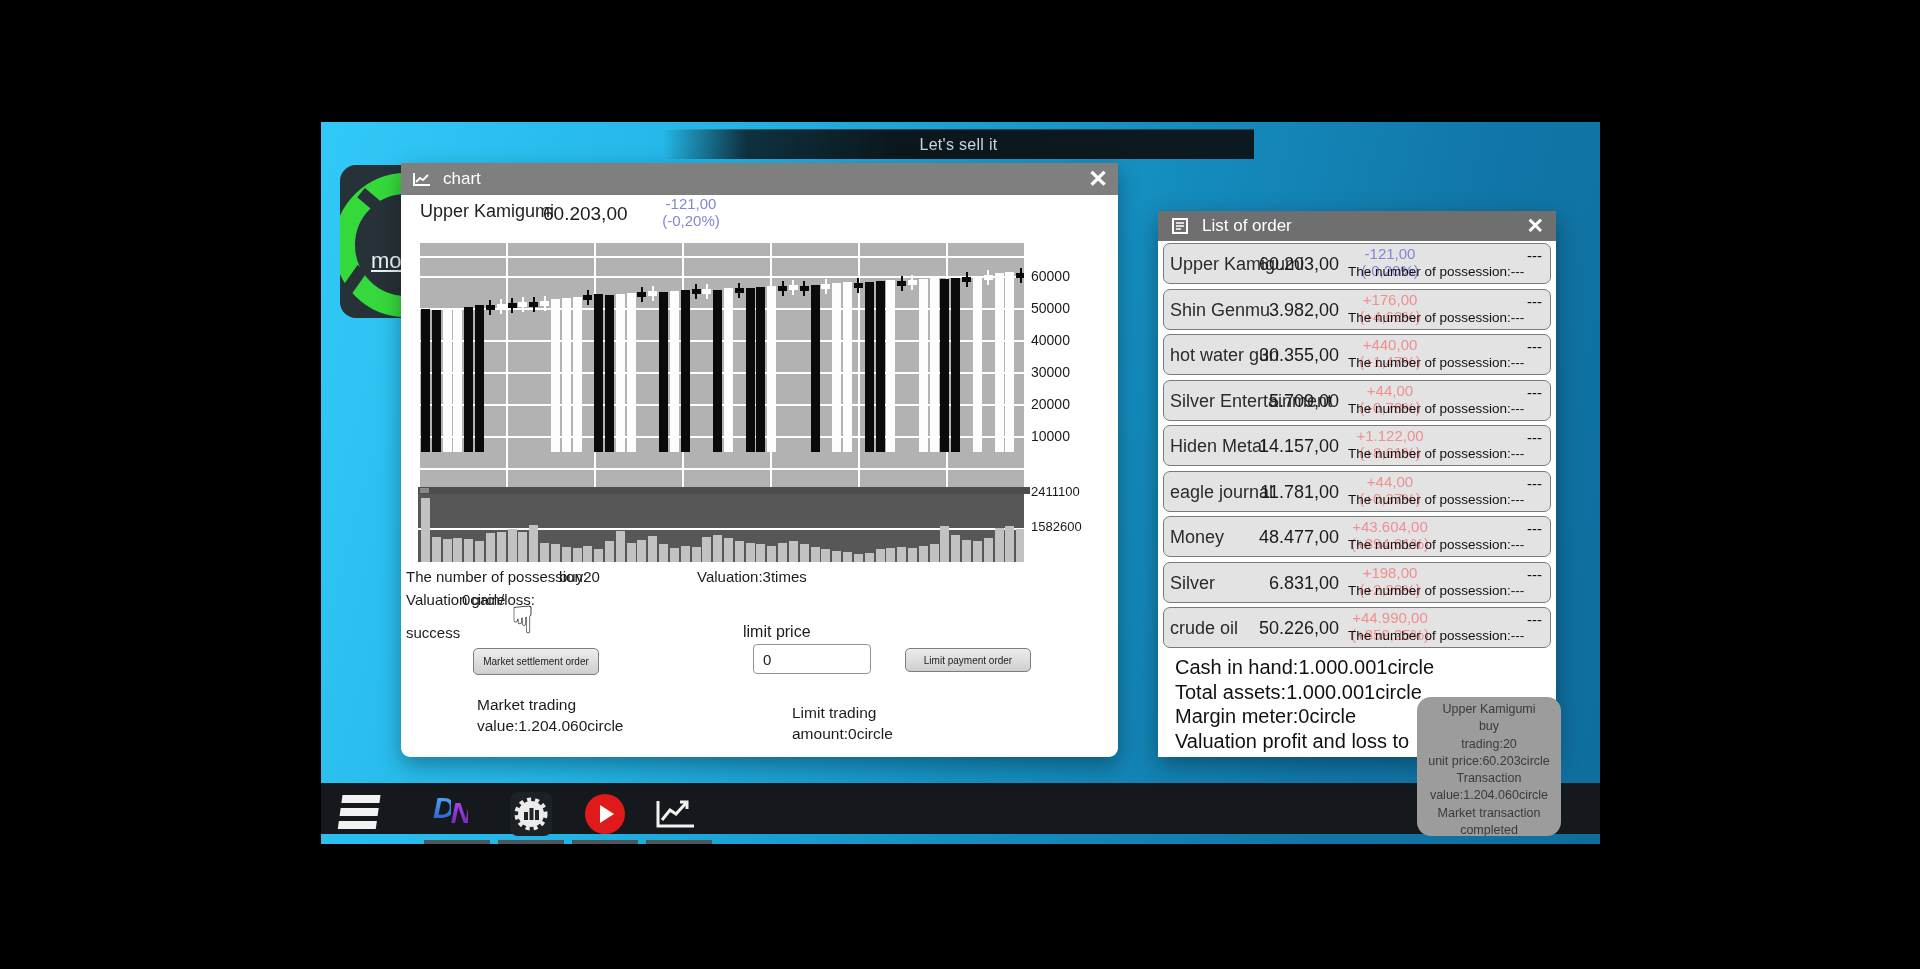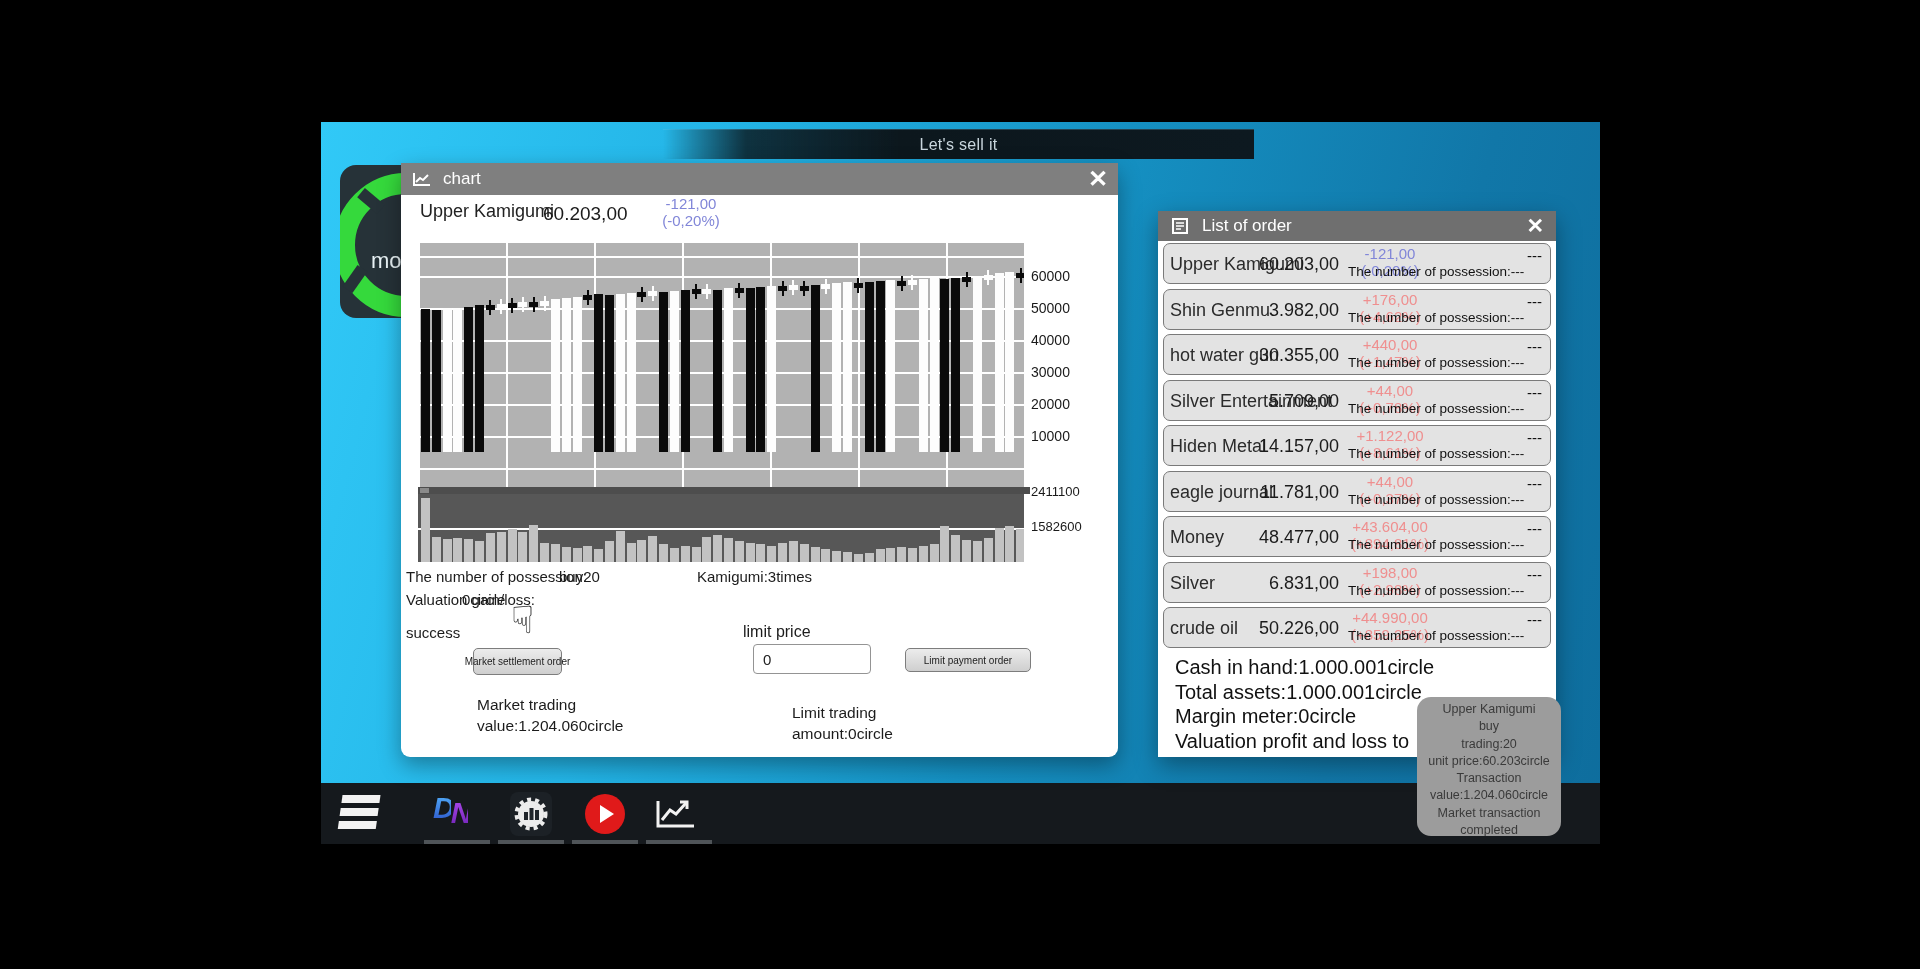--- a/index.html
+++ b/index.html
@@ -8,21 +8,21 @@
     background:linear-gradient(105deg,#31c9f7 0%,#23b4e6 28%,#1590c2 55%,#1177a8 80%,#0e6d9d 100%);}
   
   .banner{position:absolute;left:342px;top:7px;width:591px;height:30px;
     background:linear-gradient(to right,rgba(10,20,26,0) 0%,rgba(10,22,28,.82) 14%,#0c171d 40%,#0d1920 100%);
     border-top:1px solid rgba(120,200,230,.25);display:flex;align-items:center;justify-content:center;}
   .banner span{color:#c9d6dd;font-size:16px;letter-spacing:.3px;}
   
   .left-app{position:absolute;left:19px;top:43px;width:120px;height:153px;background:#263238;border-radius:16px;overflow:hidden;z-index:1;}
   .ring{position:absolute;left:-6px;top:8px;width:144px;height:144px;border-radius:50%;border:21px solid #35d93c;}
   .ring-gap{position:absolute;width:26px;height:12px;background:#263238;}
-  .left-app .mo{position:absolute;left:31px;top:83px;color:#e8f2f5;font-size:22px;z-index:2;}
+  .left-app .mo{position:absolute;left:31px;top:83px;color:#e8f2f5;font-size:22px;z-index:2;text-decoration:underline;}
   
   .chart-win{position:absolute;left:80px;top:41px;width:717px;height:594px;background:#fff;z-index:5;box-shadow:0 8px 22px rgba(0,0,0,.35);border-radius:9px;}
   .chart-title{position:absolute;left:0;top:0;width:100%;height:32px;background:#7f7f7f;display:flex;align-items:center;}
   .chart-title .t-icon{margin-left:12px;display:inline-flex;}
   .chart-title .t-text{color:#fff;font-size:17px;margin-left:12px;}
   .win-close{position:absolute;top:2px;color:#fff;font-size:24px;font-weight:bold;line-height:28px;cursor:default;}
   .chart-win .win-close{right:10px;}
   .stock-name{position:absolute;left:19px;top:38px;font-size:18px;color:#222;}
   .stock-price{position:absolute;left:142px;top:40px;font-size:19px;color:#1b1b1b;}
   .stock-change{position:absolute;left:230px;top:32px;width:120px;text-align:center;font-size:15px;line-height:17px;color:#8186d8;}
@@ -54,21 +54,21 @@
   .brow .bchg{position:absolute;left:170px;width:112px;top:1px;text-align:center;font-size:15px;z-index:1;}
   .brow .bpct{position:absolute;left:170px;width:112px;top:18px;text-align:center;font-size:15px;z-index:1;}
   .brow .bposs{position:absolute;left:184px;top:20px;font-size:13.5px;color:#111;z-index:3;white-space:nowrap;}
   .brow .bdash{position:absolute;right:8px;top:3px;font-size:15px;color:#111;z-index:3;}
   .up{color:#ef8f8f;} .down{color:#8186d8;}
   .summary{position:absolute;left:17px;top:444px;font-size:20px;line-height:24.5px;color:#111;white-space:nowrap;}
   
   .toast{position:absolute;left:1096px;top:575px;width:144px;height:139px;background:#9c9c9c;border-radius:14px;z-index:9;
     overflow:hidden;text-align:center;font-size:12.5px;line-height:17.3px;color:#3a3a3a;padding-top:4px;}
   
-  .taskbar{position:absolute;left:0;top:661px;width:100%;height:61px;background:#15191d;z-index:4;padding-left:15px;}
+  .taskbar{position:absolute;left:0;top:661px;width:100%;height:51px;background:#15191d;z-index:4;padding-left:15px;}
   .ham{position:absolute;left:19px;top:12px;width:40px;height:36px;transform:skewX(-8deg);}
   .ham i{display:block;width:38px;height:8px;background:#f2f2f2;margin-bottom:5px;}
   .dn{position:absolute;left:112px;top:8px;font-style:italic;font-weight:bold;font-size:30px;letter-spacing:-4px;}
   .dn .d{background:linear-gradient(#55b7ff,#2b52c8);-webkit-background-clip:text;background-clip:text;color:transparent;}
   .dn .n{background:linear-gradient(#b24cf0,#6d22b4);-webkit-background-clip:text;background-clip:text;color:transparent;position:relative;top:5px;}
   .gear-app{position:absolute;left:189px;top:9px;width:42px;height:44px;background:#1c2126;border-radius:8px;display:flex;align-items:center;justify-content:center;}
   .play-app{position:absolute;left:264px;top:11px;width:40px;height:40px;border-radius:50%;background:#e01a1a;display:flex;align-items:center;justify-content:center;}
   .play-tri{width:0;height:0;border-left:14px solid #fff;border-top:9px solid transparent;border-bottom:9px solid transparent;margin-left:4px;}
   .chartapp{position:absolute;left:334px;top:15px;}
   .tb-strip{position:absolute;top:57px;height:5px;background:#4f5458;}
@@ -260,27 +260,27 @@
         <div style="position: absolute; left: 587.357px; bottom: 0px; width: 9px; height: 36px; background: rgb(194, 194, 194);"></div>
         <div style="position: absolute; left: 598.179px; bottom: 0px; width: 9px; height: 33px; background: rgb(194, 194, 194);"></div>
       </div>
     <div id="vlabs">
         <span class="vlab" style="top: 321px;">2411100</span>
         <span class="vlab" style="top: 356px;">1582600</span>
       </div>
 
     <span class="info" style="left:5px;top:405px;">The number of possession:</span>
     <span class="info" style="left:158px;top:405px;">buy20</span>
-    <span class="info" style="left:296px;top:405px;">Kamigumi:3times</span>
+    <span class="info" style="left:296px;top:405px;">Valuation:3times</span>
     <span class="info" style="left:5px;top:428px;">Valuation gain/loss:</span>
     <span class="info" style="left:61px;top:428px;">0circle</span>
     <span class="info" style="left:5px;top:461px;">success</span>
     <span class="thumb noselect">☟</span>
 
-    <button class="btn" style="left:72px;top:485px;width:89px;height:27px;">Market settlement order</button>
+    <button class="btn" style="left:72px;top:485px;width:126px;height:27px;">Market settlement order</button>
     <span class="info" style="left:342px;top:460px;font-size:16px;">limit price</span>
     <input class="limit-input" value="0" style="">
     <button class="btn" style="left:504px;top:485px;width:126px;height:24px;">Limit payment order</button>
 
     <div class="trade-block" style="left:76px;top:531px;" id="mtrade">
         <div>Market trading</div>
         <div>value:1.204.060circle</div>
       </div>
     <div class="trade-block" style="left:391px;top:539px;" id="ltrade">
         <div>Limit trading</div>

